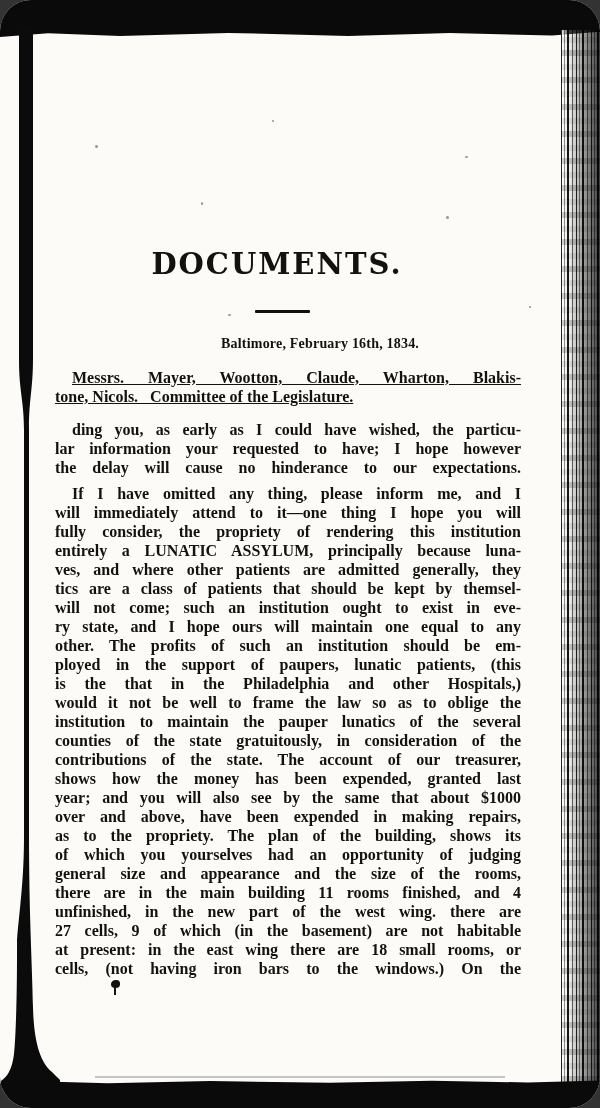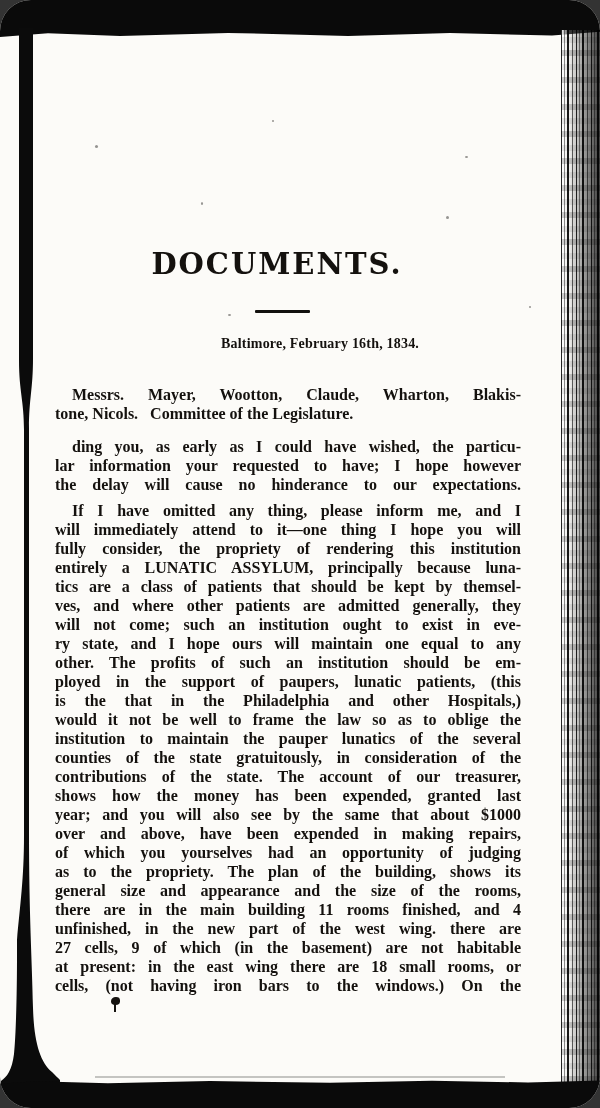--- a/index.html
+++ b/index.html
@@ -37,21 +37,21 @@
   .doc-title{
     font-family:"DejaVu Serif",serif;font-weight:bold;font-size:29px;line-height:31px;
     letter-spacing:2px;margin:249px 0 0 0;text-align:center;padding-right:22px;
   }
   .title-rule{width:55px;height:3px;background:#12100e;margin:30px 0 0 200px;border-radius:1px;}
   .dateline{font-size:14px;font-weight:bold;line-height:22px;margin:20px 0 0 166px;letter-spacing:.2px;}
   .line{
     font-size:16px;font-weight:bold;line-height:19px;
     text-align:justify;text-align-last:justify;
   }
-  .salutation{margin-top:30px;}
+  .salutation{margin-top:13px;text-decoration:underline;}
   .salutation .line:first-child{text-indent:17px;}
   .salutation .line:last-child{text-align:right;text-align-last:left;white-space:pre;}
   .para{margin-top:14px;}
   .para .line:first-child{text-indent:17px;}
   .para.main{margin-top:7px;}
   .printer-mark{position:relative;margin:2px 0 0 56px;width:10px;height:17px;}
   .blot{position:absolute;left:0;top:0;width:9px;height:8px;background:#15120f;border-radius:55% 45% 50% 50%;}
   .blot::after{content:"";position:absolute;left:3px;top:7px;width:2px;height:8px;background:#15120f;}
 </style>
 </head>
@@ -107,36 +107,36 @@
         <div class="line">ding you, as early as I could have wished, the particu-</div>
         <div class="line">lar information your requested to have; I hope however</div>
         <div class="line">the delay will cause no hinderance to our expectations.</div>
       </div>
 
     <div class="para main">
         <div class="line">If I have omitted any thing, please inform me, and I</div>
         <div class="line">will immediately attend to it—one thing I hope you will</div>
         <div class="line">fully consider, the propriety of rendering this institution</div>
         <div class="line">entirely a LUNATIC ASSYLUM, principally because luna-</div>
+        <div class="line">ves, and where other patients are admitted generally, they</div>
         <div class="line">tics are a class of patients that should be kept by themsel-</div>
-        <div class="line">ves, and where other patients are admitted generally, they</div>
         <div class="line">will not come; such an institution ought to exist in eve-</div>
         <div class="line">ry state, and I hope ours will maintain one equal to any</div>
         <div class="line">other. The profits of such an institution should be em-</div>
         <div class="line">ployed in the support of paupers, lunatic patients, (this</div>
         <div class="line">is the that in the Philadelphia and other Hospitals,)</div>
         <div class="line">would it not be well to frame the law so as to oblige the</div>
         <div class="line">institution to maintain the pauper lunatics of the several</div>
         <div class="line">counties of the state gratuitously, in consideration of the</div>
         <div class="line">contributions of the state. The account of our treasurer,</div>
         <div class="line">shows how the money has been expended, granted last</div>
         <div class="line">year; and you will also see by the same that about $1000</div>
         <div class="line">over and above, have been expended in making repairs,</div>
+        <div class="line">as to the propriety. The plan of the building, shows its</div>
         <div class="line">of which you yourselves had an opportunity of judging</div>
-        <div class="line">as to the propriety. The plan of the building, shows its</div>
         <div class="line">general size and appearance and the size of the rooms,</div>
         <div class="line">there are in the main building 11 rooms finished, and 4</div>
         <div class="line">unfinished, in the new part of the west wing. there are</div>
         <div class="line">27 cells, 9 of which (in the basement) are not habitable</div>
         <div class="line">at present: in the east wing there are 18 small rooms, or</div>
         <div class="line">cells, (not having iron bars to the windows.) On the</div>
       </div>
 
     <div class="printer-mark">
       <span class="blot"></span>

